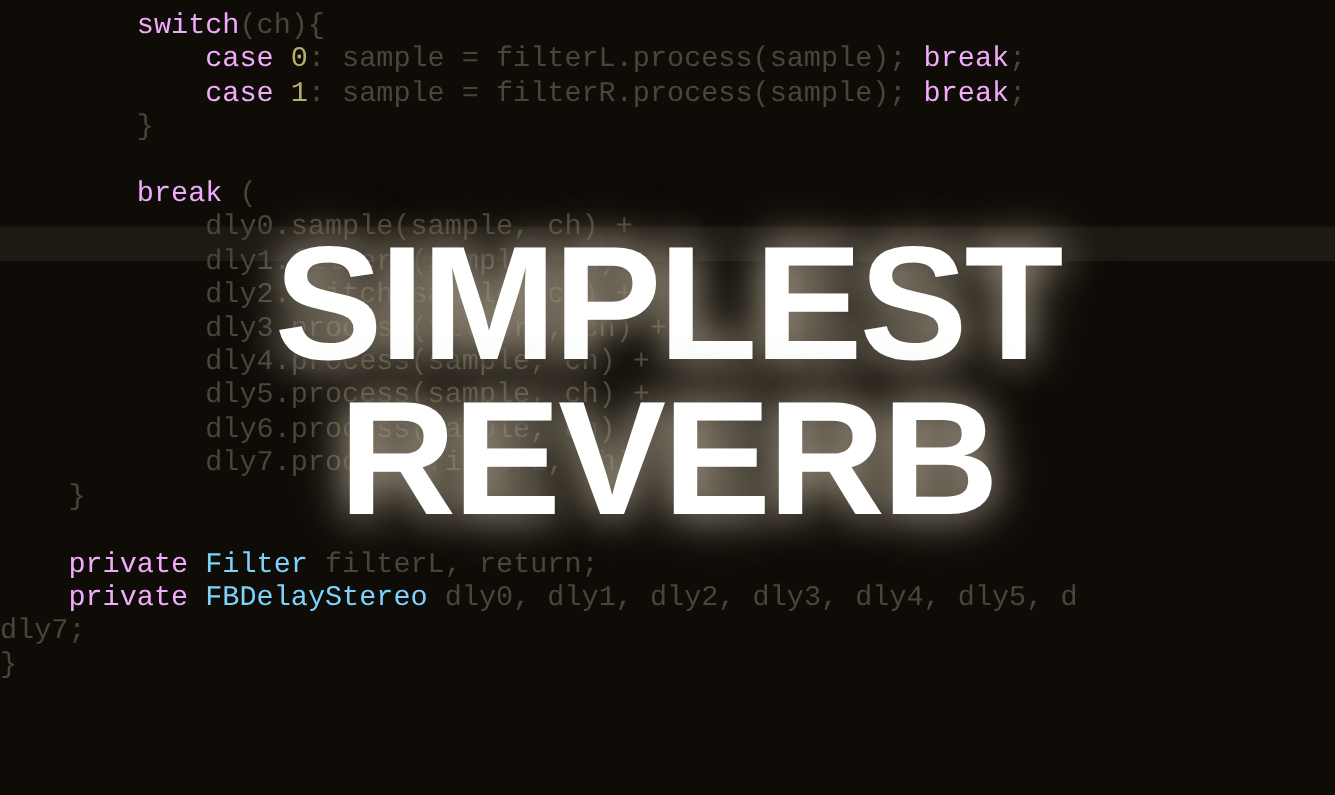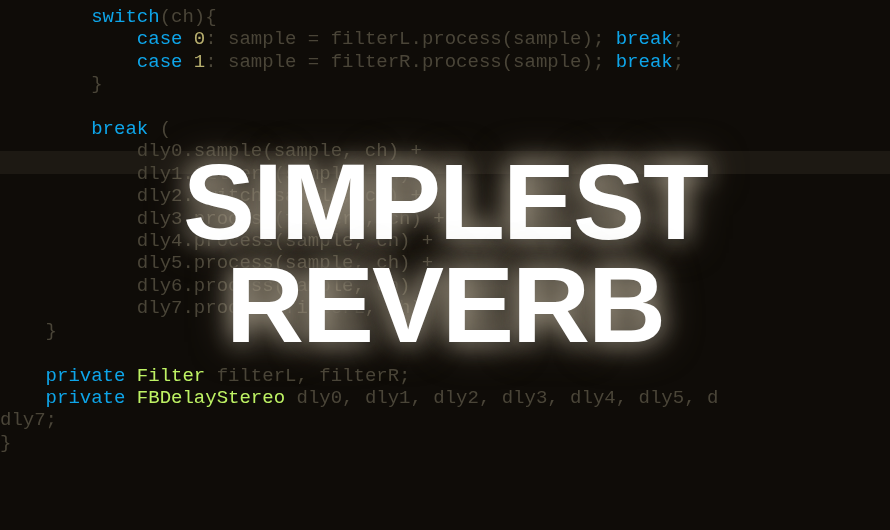--- a/index.html
+++ b/index.html
@@ -16,23 +16,23 @@
   top: 0;
   left: 0;
   width: 100%;
   height: 100%;
   padding: 6px 0 0 0;
   font-size: 19px;
   line-height: 1.18;
   white-space: pre;
   color: #4a4538;
 }
-.kw { color: #0ea5e9; }
+.kw { color: #f0abfc; }
 .num { color: #b8af6e; }
-.type { color: #bef264; }
+.type { color: #7dd3fc; }
 .highlight-line {
   position: absolute;
   left: 0;
   right: 0;
   top: 151px;
   height: 23px;
   background: rgba(80,75,60,0.22);
 }
 .overlay-title {
   position: absolute;
@@ -68,21 +68,21 @@
 <span>            dly0.sample(sample, ch) +</span>
 <span>            dly1.filterR(sample, ch) +</span>
 <span>            dly2.switch(sample, ch) +</span>
 <span>            dly3.process(filterL, ch) +</span>
 <span>            dly4.process(sample, ch) +</span>
 <span>            dly5.process(sample, ch) +</span>
 <span>            dly6.process(sample, ch) +</span>
 <span>            dly7.process(filterL, ch)</span>
 <span>    }</span>
 <span></span>
-<span><span>    </span><span class="kw">private</span><span> </span><span class="type">Filter</span><span> filterL, filterR;</span></span>
+<span><span>    </span><span class="kw">private</span><span> </span><span class="type">Filter</span><span> filterL, return;</span></span>
 <span><span>    </span><span class="kw">private</span><span> </span><span class="type">FBDelayStereo</span><span> dly0, dly1, dly2, dly3, dly4, dly5, d</span></span>
 <span>dly7;</span>
 <span>}</span></div>
 
 <div class="overlay-title">
   <div>SIMPLEST</div>
   <div>REVERB</div>
 </div>
 
 </body></html>

